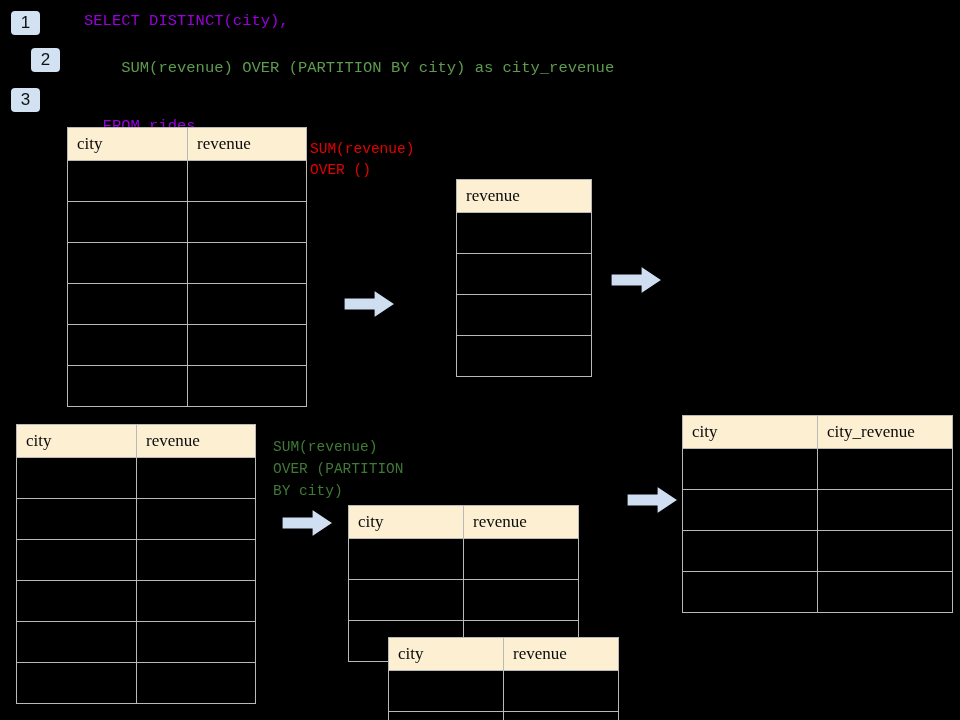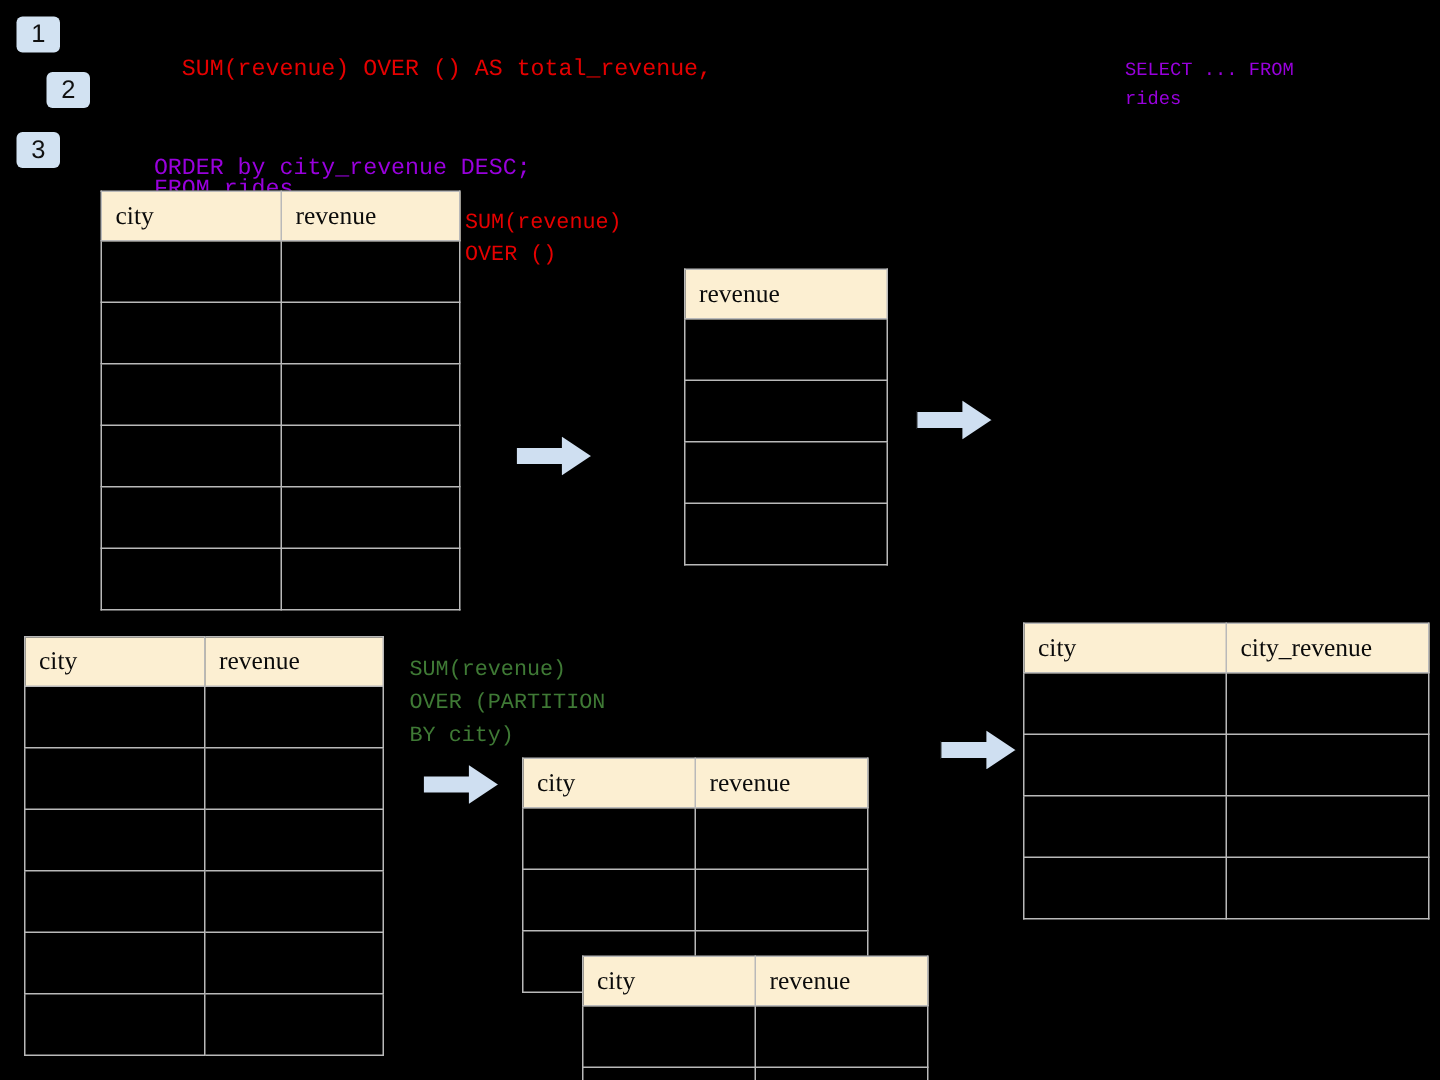--- a/index.html
+++ b/index.html
@@ -104,26 +104,24 @@
 </style>
 </head>
 <body>
 
 <div id="stage">
 
   <div class="badge" style="left:11px; top:11px;">1</div>
   <div class="badge" style="left:31px; top:48px;">2</div>
   <div class="badge" style="left:11px; top:88px;">3</div>
 
-  <div class="code c-red" style="left:84px; top:36px;">    SUM(revenue) OVER () AS total_revenue,</div>
+  <div class="code c-purple" style="left:84px; top:11px;">SELECT DISTINCT(city),</div>
+  <div class="code c-green" style="left:84px; top:58px;">    SUM(revenue) OVER (PARTITION BY city) as city_revenue</div>
   <div class="code c-purple" style="left:84px; top:80px;margin-top:36px;">  FROM rides</div>
-  <div class="code c-purple" style="left:84px; top:102px;">  ORDER by city_revenue DESC;</div>
-
-  <div class="side-note" style="left:750px; top:38px;">SELECT ... FROM
-rides</div>
+
 
   <div class="label-red" style="left:310px; top:139px;">SUM(revenue)
 OVER ()</div>
 
   <div class="label-green" style="left:273px; top:436px;">SUM(revenue)
 OVER (PARTITION
 BY city)</div>
 
   <table class="tbl" style="left:67px; top:127px; width:239px;">
     <colgroup>

